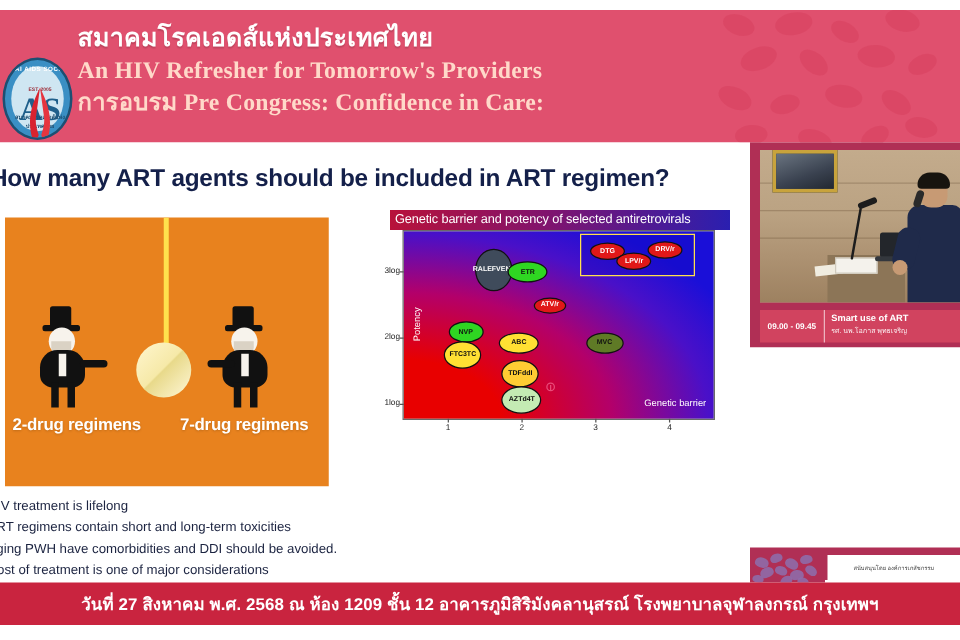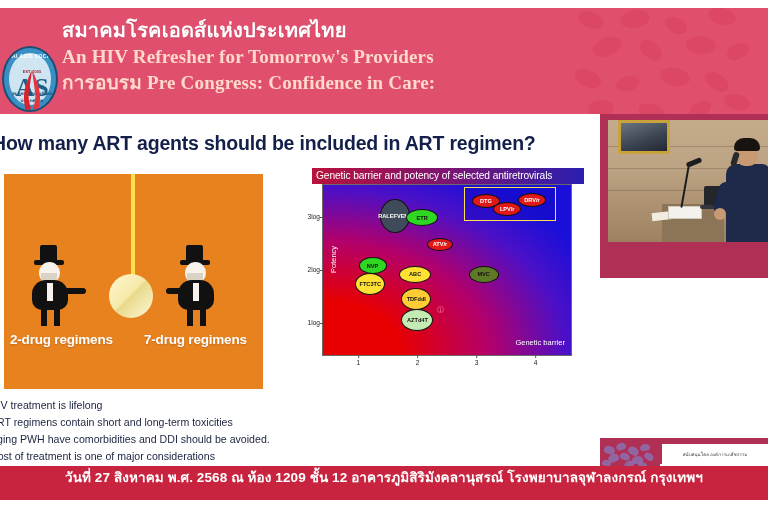--- a/index.html
+++ b/index.html
@@ -119,21 +119,21 @@
     position:absolute; left:300px; top:168px; width:285px; height:218px;
     background:#ffffff;
   }
   .chart-title{
     position:absolute; left:12px; top:0px; width:272px; height:16px;
     font-size:10.2px; font-weight:normal; color:#ffffff;
     padding-left:4px; line-height:16px; letter-spacing:-.1px;
     background:linear-gradient(90deg,#b8123a 0%,#7e1470 48%,#2a1fb0 100%);
   }
   .plot{
-    position:absolute; left:22px; top:16px; width:250px; height:172px;
+    position:absolute; left:22px; top:16px; width:250px; height:152px;
     background:
       radial-gradient(120% 120% at 0% 100%, #e80000 0%, #e80000 26%, #b3006a 56%, #4a10c8 82%, #1a0fd8 100%);
     border:1px solid #6a6a6a;
   }
   .axis-ylabel{
     position:absolute; left:6px; top:88px;
     font-size:7.5px; color:#ffffff;
     transform:rotate(-90deg); transform-origin:left top;
     white-space:nowrap;
   }
@@ -276,21 +276,21 @@
   .spons-box{
     position:absolute; left:662px; top:444px; width:106px; height:20px;
     background:#ffffff; display:flex; align-items:center; justify-content:center;
   }
   .spons-text{ font-size:4.6px; color:#3b3b3b; white-space:nowrap; }
 
   
   .footer{
     position:absolute; left:0; top:466px; width:768px; height:34px;
     background:#c9243f;
-    display:flex; justify-content:center;
+    display:flex; align-items:center; justify-content:center;
   }
   .footer-text{
     font-size:13.5px; font-weight:bold; color:#ffffff; letter-spacing:.1px;
     white-space:nowrap;
   }
   .footer-shadow{
     position:absolute; left:0; top:500px; width:768px; height:12px; background:#ffffff;
   }
   .top-strip{ position:absolute; left:0; top:0; width:768px; height:8px; background:#ffffff; }
 </style>
@@ -477,20 +477,27 @@
       <div class="laptop"></div>
       <div class="laptop-base"></div>
       <div class="speaker-body"></div>
       <div class="speaker-arm"></div>
       <div class="speaker-hand"></div>
       <div class="speaker-head"></div>
       <div class="speaker-hair"></div>
       <div class="handmic"></div>
     </div>
 
+    <div class="session-bar">
+      <div class="session-time">09.00 - 09.45</div>
+      <div class="session-txt">
+        <div class="session-title">Smart use of ART</div>
+        <div class="session-speaker">รศ. นพ.โอภาส พุทธเจริญ</div>
+      </div>
+    </div>
   </div>
 
   <div class="right-col">
     <div class="right-pink"></div>
   </div>
 
   <div class="spons-cluster">
       <div class="sp" style="left: 4px; top: 6px; width: 11px; height: 8px; transform: rotate(15deg);"></div>
       <div class="sp" style="left: 16px; top: 3px; width: 10px; height: 7px; transform: rotate(-20deg);"></div>
       <div class="sp" style="left: 28px; top: 7px; width: 11px; height: 8px; transform: rotate(30deg);"></div>

